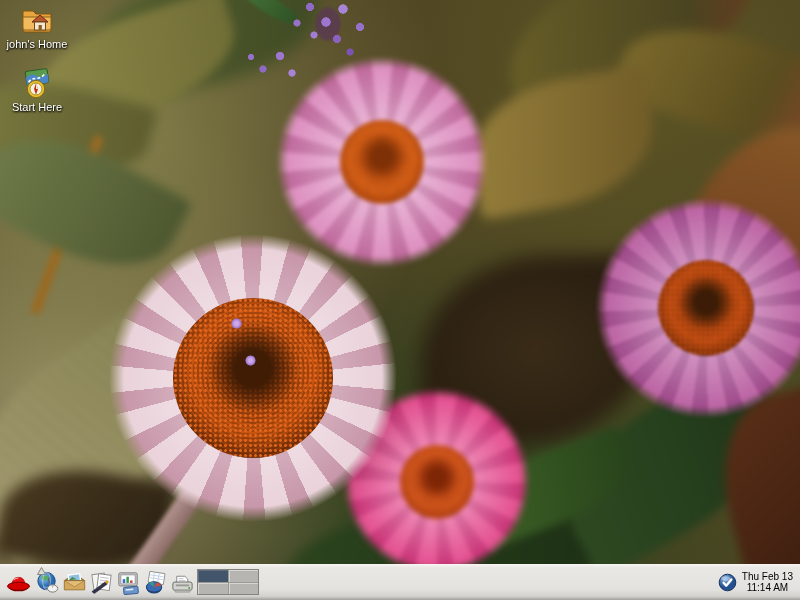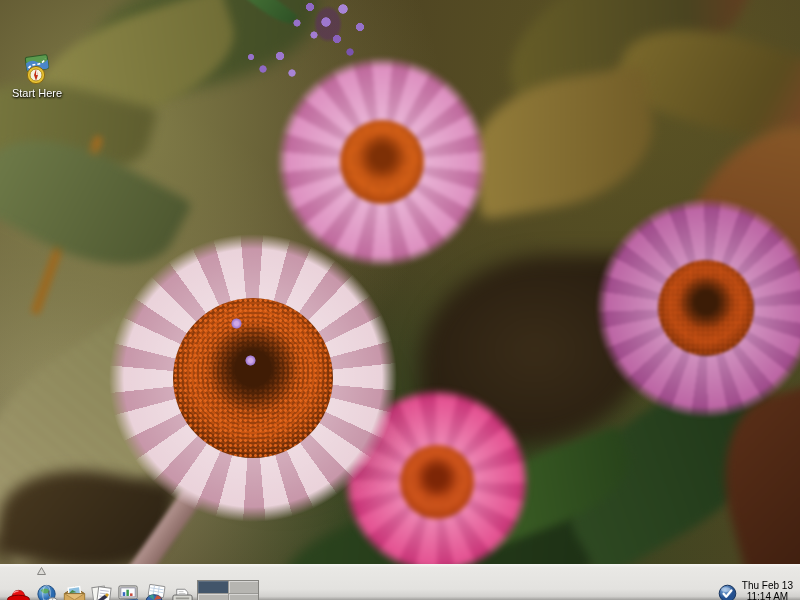--- a/index.html
+++ b/index.html
@@ -53,21 +53,21 @@
     background:radial-gradient(circle, #cfa8e8 25%, #9d77cf 60%, rgba(157,119,207,0) 70%);}
 
   
   .desk-icon{position:absolute;left:4px;width:66px;text-align:center;cursor:default;}
   .desk-icon .ic{display:block;margin:0 auto;}
   .desk-label{display:block;margin-top:1px;font-size:11px;line-height:12px;color:#fff;
     text-shadow:0 1px 2px rgba(0,0,0,.95), 1px 1px 2px rgba(0,0,0,.7);}
 
   
   .panel{position:absolute;left:0;bottom:0;width:800px;height:36px;box-sizing:border-box;
-    display:flex;padding:16px 2px;
+    display:flex;align-items:center;padding:16px 2px;
     background:linear-gradient(180deg,#f7f6f4 0,#e9e8e5 10%,#e3e2df 70%,#d2d1ce 90%,#a09f9c 100%);}
   .launcher{width:27px;height:30px;display:flex;align-items:center;justify-content:center;flex:0 0 auto;}
   .launcher.menu{width:32px;}
   .menu-arrow{position:absolute;left:36px;top:2px;}
   .pager{flex:0 0 auto;width:62px;height:26px;box-sizing:border-box;margin-left:1px;
     border:1px solid #84837f;background:#9a9995;display:grid;
     grid-template-columns:1fr 1fr;grid-template-rows:1fr 1fr;gap:1px;}
   .pager .ws{background:#b6b5b1;box-shadow:inset 1px 1px 0 rgba(255,255,255,.45);}
   .pager .ws.active{background:#42556a;box-shadow:inset 1px 1px 0 rgba(255,255,255,.15);}
   .panel-handle{flex:0 0 auto;width:8px;height:24px;margin:0 2px;
@@ -130,22 +130,32 @@
 
     <div class="flower" style="left:103px;top:228px;width:300px;height:300px;filter:blur(.4px);
                 --pA:#ead2da;--pB:#c796a9;--a1:11deg;--a2:20deg;--m0:26%;--m1:34%;">
       <div class="petals" style="transform:rotate(4deg);"></div>
       <div class="disc" style="width:160px;height:160px;--dDark:#401c05;--dMid:#8a3808;--dRim:#c85410;--dEdge:#5e2606;--dot:rgba(230,105,30,.9);"></div>
     </div>
     <div class="floret" style="left:231px;top:318px;"></div>
     <div class="floret" style="left:245px;top:355px;"></div>
   </div>
 
-
-  <div class="desk-icon" style="top:52px;">
+  <div class="desk-icon" style="top:3px;">
+    <svg class="ic" width="34" height="34" viewBox="0 0 34 34">
+      <path d="M3 8 h10 l3 3 h15 v16 a2 2 0 0 1 -2 2 H5 a2 2 0 0 1 -2 -2 z" fill="#e9a43e" stroke="#7c5410"></path>
+      <path d="M3 14 h28 v11 a2 2 0 0 1 -2 2 H5 a2 2 0 0 1 -2 -2 z" fill="#f2ba5c" stroke="#8a6218"></path>
+      <path d="M12 19 L20 12 L28 19 z" fill="#b9562a" stroke="#6a2a10"></path>
+      <rect x="14.5" y="19" width="11" height="8" fill="#f3e6cc" stroke="#6a4a20"></rect>
+      <rect x="18.6" y="22" width="3.2" height="5" fill="#8a5a28"></rect>
+    </svg>
+    <span class="desk-label">john's Home</span>
+  </div>
+
+  <div class="desk-icon" style="top:66px;">
     <svg class="ic" width="34" height="34" viewBox="0 0 34 34">
       <g transform="rotate(-8 17 11)">
         <rect x="6" y="4" width="22" height="14" rx="2" fill="#5a9a4e" stroke="#2f5a28"></rect>
         <path d="M6 10 q6 -4 11 0 q6 4 11 -1 v7 a2 2 0 0 1 -2 2 H8 a2 2 0 0 1 -2 -2 z" fill="#4a86c8"></path>
         <path d="M8 15 C 13 9, 19 16, 26 8" fill="none" stroke="#fff" stroke-width="1.6" stroke-dasharray="3 2"></path>
       </g>
       <circle cx="16" cy="23" r="8.6" fill="#e8c232" stroke="#8a6a10"></circle>
       <circle cx="16" cy="23" r="6" fill="#f6f2e2" stroke="#b09020"></circle>
       <path d="M16 17.2 L18 23 L16 28.8 L14 23 z" fill="#c23018"></path>
       <path d="M16 17.2 L18 23 L16 23 z" fill="#f0e8e0"></path>

